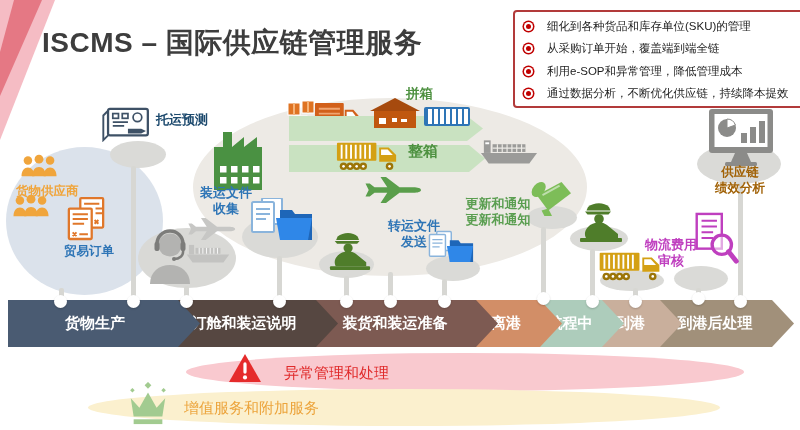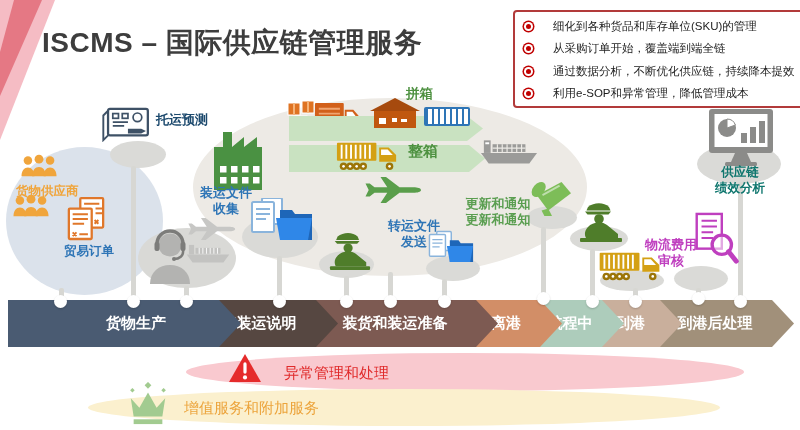--- a/index.html
+++ b/index.html
@@ -2,38 +2,38 @@
 <html><head>
 <meta charset="utf-8">
 <style>
   html,body{margin:0;padding:0;background:#fff;}
   .slide{position:relative;width:800px;height:430px;background:#fff;overflow:hidden;
          font-family:"Liberation Sans","DejaVu Sans",sans-serif;}
   .abs{position:absolute;}
   .title{left:42px;top:24px;font-size:28px;font-weight:bold;color:#3d3d3d;letter-spacing:.5px;white-space:nowrap;}
   .info-box{left:513px;top:10px;width:278px;height:82px;border:2px solid #b23a3a;border-radius:4px;
             background:#fff;padding:7px 6px 5px 8px;box-sizing:content-box;display:flex;flex-direction:column;justify-content:space-between;}
-  .info-row{display:flex;align-items:center;gap:20px;font-size:11.5px;color:#1c1c1c;font-weight:500;white-space:nowrap;}
+  .info-row{display:flex;align-items:center;gap:14px;font-size:11.5px;color:#1c1c1c;font-weight:500;white-space:nowrap;}
   .bullet{flex:0 0 auto;width:5px;height:5px;border-radius:50%;background:#c00000;
           box-shadow:0 0 0 2px #fff,0 0 0 3.5px #c00000;margin-left:3px;margin-right:2px;}
   .ellipse{border-radius:50%;}
   .left-ellipse{left:6px;top:147px;width:157px;height:148px;background:#dbe2eb;}
   .central-ellipse{left:193px;top:98px;width:394px;height:178px;background:#edeae5;}
   .balloon{border-radius:50%;background:#dadad7;}
   .pole{width:5px;background:#d7d7d3;border-radius:2px;}
   .dot{width:13px;height:13px;border-radius:50%;background:#fff;box-shadow:0 1px 2px rgba(0,0,0,.18);z-index:20;}
   .lbl{font-weight:bold;white-space:nowrap;line-height:16px;}
   .blue{color:#2e75b6;} .navy{color:#1d4a6e;} .green{color:#4e9141;} .green2{color:#5a9e50;}
-  .orange{color:#f0a53c;} .magenta{color:#bf3fbf;} .graybrown{color:#0f766e;}
+  .orange{color:#f0a53c;} .magenta{color:#bf3fbf;} .graybrown{color:#a16207;}
   .right{text-align:center;} .center{text-align:center;}
   .garrow{background:#c9e2c1;clip-path:polygon(0 0,calc(100% - 16px) 0,100% 50%,calc(100% - 16px) 100%,0 100%);}
   .chev{top:300px;height:47px;display:flex;align-items:center;justify-content:center;
         clip-path:polygon(0 0,calc(100% - 22px) 0,100% 50%,calc(100% - 22px) 100%,0 100%);}
   .chev span{color:#fff;font-weight:bold;font-size:15px;white-space:nowrap;padding-right:18px;}
-  .st0{background:#4a5b72;z-index:7;padding-left:41px;} .st1{background:#564741;z-index:6;} .st2{background:#7d5a52;z-index:5;}
+  .st0{background:#4a5b72;z-index:7;} .st1{background:#564741;z-index:6;} .st2{background:#7d5a52;z-index:5;}
   .st3{background:#d28e67;z-index:4;justify-content:center;} .st4{background:#adccbb;z-index:3;} .st5{background:#c9af9c;z-index:2;}
   .st6{background:#a1907a;z-index:1;}
   .banner{border-radius:50%;display:flex;align-items:center;}
   .pink-banner{left:186px;top:353px;width:558px;height:38px;background:#f9c9cf;}
   .cream-banner{left:88px;top:389px;width:632px;height:37px;background:#fbf0ce;}
   .banner-text{font-size:15px;font-weight:normal;white-space:nowrap;}
   .container-box{left:424px;top:107px;width:42px;height:15px;border:2.5px solid #2e75b6;border-radius:2px;
                  background:repeating-linear-gradient(90deg,#2e75b6 0 2.5px,#fff 2.5px 6px);}
   svg{display:block;}
 </style>
@@ -53,25 +53,25 @@
     <div class="info-row">
       <span class="bullet"></span>
       <span>细化到各种货品和库存单位(SKU)的管理</span>
     </div>
     <div class="info-row">
       <span class="bullet"></span>
       <span>从采购订单开始，覆盖端到端全链</span>
     </div>
     <div class="info-row">
       <span class="bullet"></span>
-      <span>通过数据分析，不断优化供应链，持续降本提效</span>
+      <span>利用e-SOP和异常管理，降低管理成本</span>
     </div>
     <div class="info-row">
       <span class="bullet"></span>
-      <span>利用e-SOP和异常管理，降低管理成本</span>
+      <span>通过数据分析，不断优化供应链，持续降本提效</span>
     </div>
   </div>
 
   <div class="abs ellipse left-ellipse"></div>
   <div class="abs ellipse central-ellipse"></div>
 
   <div class="abs balloon" style="left:110px;top:141px;width:56px;height:27px"></div>
   <div class="abs balloon" style="left:138px;top:228px;width:98px;height:60px;background:#d9d9d6"></div>
   <div class="abs balloon" style="left:242px;top:216px;width:76px;height:42px"></div>
   <div class="abs balloon" style="left:319px;top:251px;width:55px;height:27px"></div>

